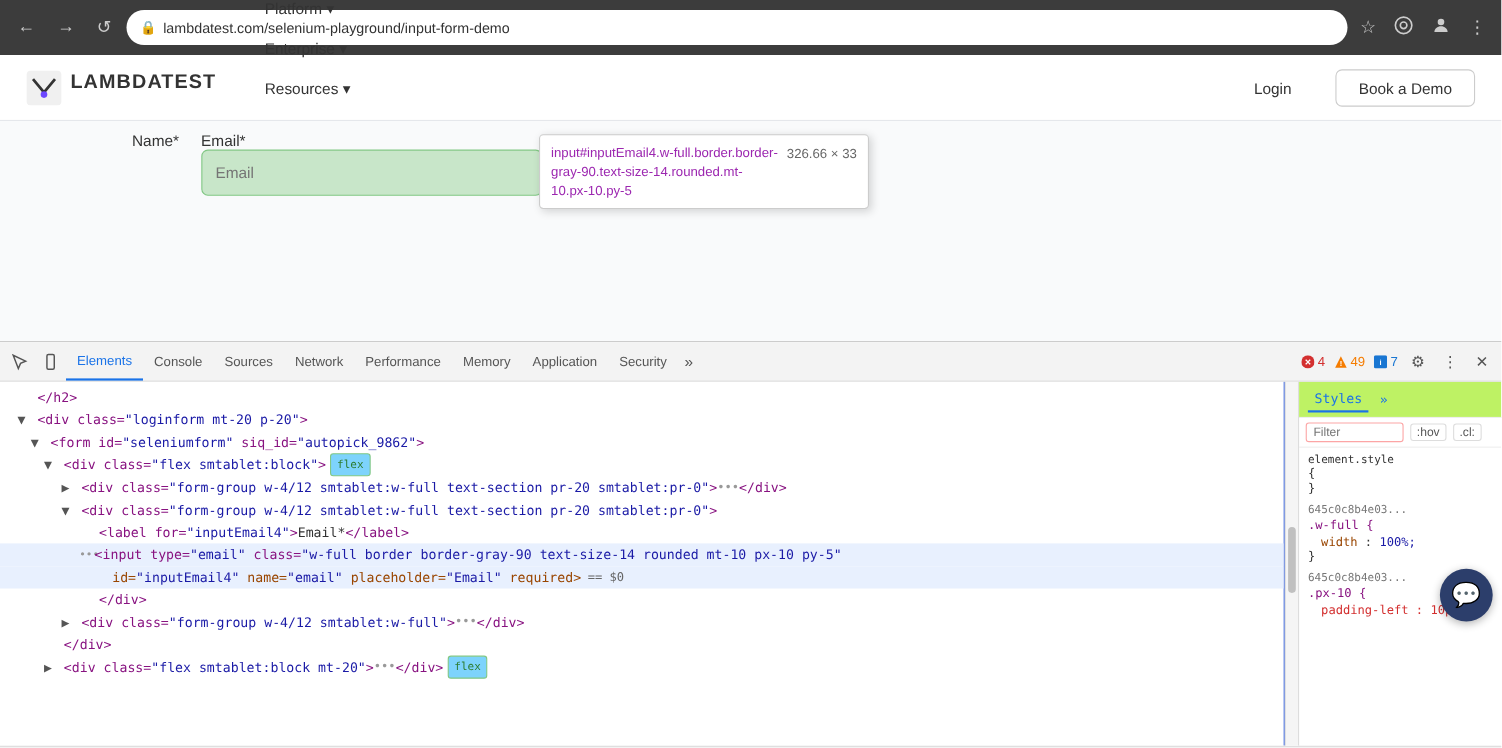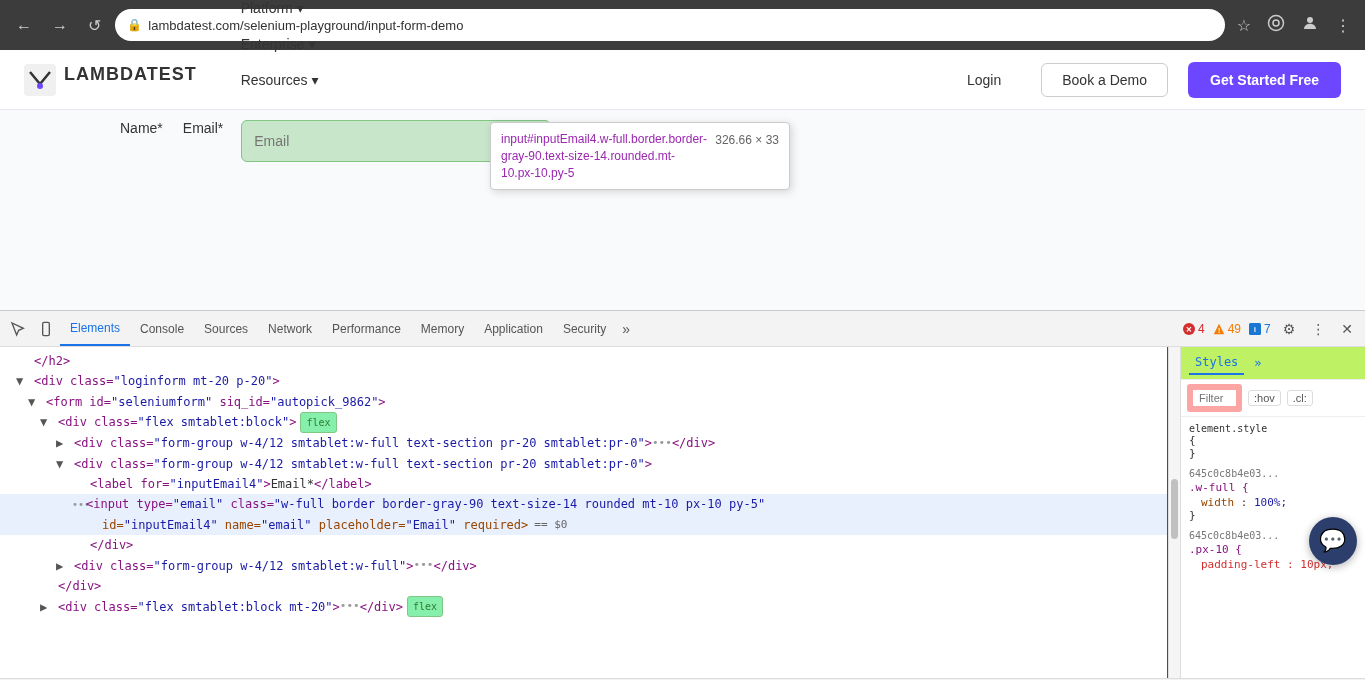--- a/index.html
+++ b/index.html
@@ -90,21 +90,21 @@
       position: relative;
       padding: 0 120px;
       display: flex;
       gap: 80px;
     }
 
     .form-section {
       padding-top: 10px;
     }
     .form-row { display: flex; gap: 20px; margin-bottom: 16px; }
-    .form-group { display: flex; flex-direction: row; gap: 18px; }
+    .form-group { display: flex; flex-direction: column; gap: 0; }
     .form-group label { font-size: 14px; color: #333; font-weight: 500; }
     .form-input {
       width: 310px;
       height: 42px;
       border: 1px solid #ccc;
       border-radius: 6px;
       padding: 0 12px;
       font-size: 14px;
       color: #999;
       outline: none;
@@ -236,21 +236,21 @@
       width: 18px;
       color: #555;
     }
     .c-tag { color: #881280; }
     .c-attr { color: #994500; }
     .c-val { color: #1a1aa6; }
     .c-text { color: #333; }
 
     .flex-badge {
       display: inline-block;
-      background: #86efac;
+      background: #7dd3fc;
       color: #2e7d32;
       font-size: 10px;
       padding: 1px 5px;
       border-radius: 3px;
       margin-left: 4px;
       border: 1px solid #81c784;
     }
 
     
     .devtools-scrollbar {
@@ -295,25 +295,25 @@
     }
     .styles-content { padding: 6px 8px; overflow-y: auto; flex: 1; font-size: 11px; }
     .filter-bar {
       display: flex;
       gap: 6px;
       align-items: center;
       padding: 4px 6px;
       border-bottom: 1px solid #eee;
     }
     .filter-input {
-      border: 6px solid #fca5a5;
+      border: 1px solid #fca5a5;
       border-radius: 3px;
       padding: 2px 6px;
       font-size: 11px;
-      width: 55px;
+      width: 89px;
     }
     .hov-btn {
       font-size: 11px;
       color: #555;
       background: none;
       border: 1px solid #ddd;
       border-radius: 3px;
       padding: 1px 5px;
       cursor: pointer;
     }
@@ -451,21 +451,20 @@
       <span>Developers</span>
       <span>▾</span>
     </div>
     <div class="nav-item">
       <span>Pricing</span>
     </div>
   </nav>
   <div class="nav-spacer"></div>
   <button class="btn-login">Login</button>
   <button class="btn-book-demo">Book a Demo</button>
-  <button class="btn-get-started">Get Started Free</button>
 </div>
 
 <div class="page-content">
 
   <div class="element-tooltip">
     <span class="tooltip-selector">input#inputEmail4.w-full.border.border-gray-90.text-size-14.rounded.mt-10.px-10.py-5</span>
     <span class="tooltip-dimensions">326.66 × 33</span>
   </div>
 
   <div class="form-section">

